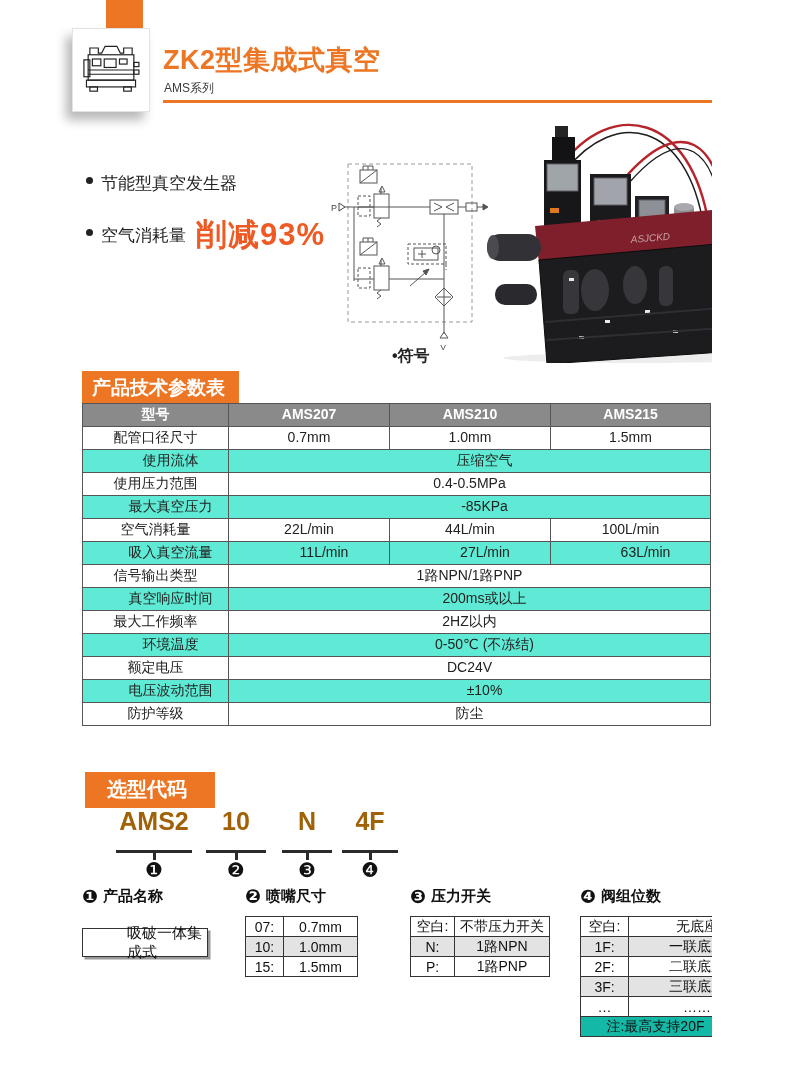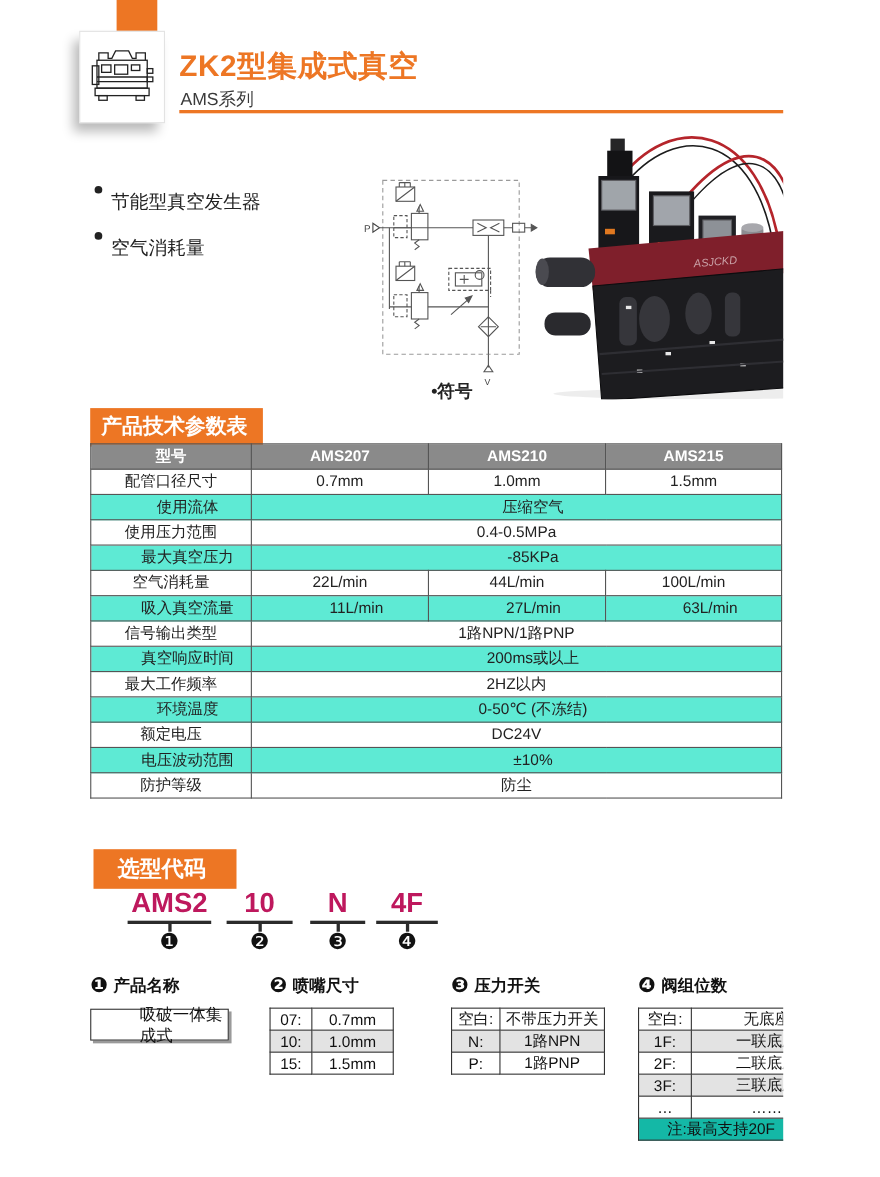--- a/index.html
+++ b/index.html
@@ -12,25 +12,25 @@
   .abs { position:absolute; }
 
   
   .ribbon { left:106px; top:0; width:37px; height:36px; background:#ED7624; }
   .thumb-card {
     left:72px; top:28px; width:78px; height:84px; background:#fff;
     border:1px solid #e3e3e3; box-shadow:-6px 8px 10px rgba(0,0,0,.28);
     display:flex; align-items:center; justify-content:center;
   }
   .page-title { left:163px; top:42px; font-size:27px; font-weight:bold; color:#ED7624; letter-spacing:.5px; }
-  .page-series { left:164px; top:80px; font-size:16px; color:#3a3a3a; }
+  .page-series { left:164px; top:80px; font-size:12px; color:#3a3a3a; }
   .header-rule { left:163px; top:100px; width:637px; height:3px; background:#ED7624; }
 
   
-  .feature { display:flex; align-items:flex-start; }
+  .feature { display:flex; align-items:center; }
   .bullet-dot { width:7px; height:7px; border-radius:50%; background:#222; display:inline-block; margin-right:8px; position:relative; top:-3px; }
   .feat1 { left:86px; top:172px; font-size:17px; color:#222; }
   .feat2 { left:86px; top:214px; font-size:17px; color:#222; }
   .feat2 .hl { font-size:31px; font-weight:bold; color:#ED5A24; margin-left:10px; letter-spacing:1px; }
 
   
   .schem { left:330px; top:156px; }
   .schem-caption { left:392px; top:346px; font-size:16px; font-weight:bold; color:#222; }
 
   
@@ -53,31 +53,31 @@
   .spec-table thead th { background:#8A8A8A; color:#fff; font-weight:bold; }
   .spec-table tr.alt td { background:#5eead4;padding-left:32px; }
   .spec-table td.rowlabel { }
   .spec-table col.c0 { width:146px; } .spec-table col.c1 { width:161px; }
   .spec-table col.c2 { width:161px; } .spec-table col.c3 { width:160px; }
 
   
   .code-part { position:absolute; top:808px; text-align:center; }
   .cp1 { left:116px; width:76px; } .cp2 { left:206px; width:60px; }
   .cp3 { left:282px; width:50px; } .cp4 { left:342px; width:56px; }
-  .code-text { font-size:25px; font-weight:bold; color:#be185d; border-bottom:3px solid #2b2b2b; padding-bottom:1px; line-height:1.1; }
+  .code-text { font-size:25px; font-weight:bold; color:#a16207; border-bottom:3px solid #2b2b2b; padding-bottom:14px; line-height:1.1; }
   .code-tick { width:3px; height:7px; background:#2b2b2b; margin:0 auto; }
   .code-num { font-size:20px; line-height:20px; color:#111; }
 
   
   .legend-box { position:absolute; top:885px; }
   .lb1 { left:82px; } .lb2 { left:245px; } .lb3 { left:410px; } .lb4 { left:580px; }
   .legend-h { font-size:15px; font-weight:bold; color:#111; display:flex; align-items:center; gap:5px; }
   .legend-h .num { font-size:19px; }
   .name-box {
-    margin-top:9px; width:126px; height:29px; border:1.5px solid #333;
+    margin-top:20px; width:126px; height:29px; border:1.5px solid #333;
     box-shadow:2.5px 2.5px 0 #9a9a9a; display:flex; align-items:center; justify-content:center;
     font-size:15px; color:#111; background:#fff;padding-left:44px;
   }
   .legend-table { margin-top:8px; font-size:14px; color:#111; border:1.5px solid #333; }
   .legend-table td { border:1px solid #333; height:20px; text-align:center; vertical-align:middle; padding:0 5px; background:#fff; }
   .legend-table tr.alt td { background:#E3E3E3; }
   .legend-table td.note { background:#14b8a6; }
   .lt2 td.k { min-width:38px; } .lt2 td.v { min-width:74px; }
   .lt3 td.k { min-width:44px; } .lt3 td.v { min-width:76px; }
   .lt4 td.k { min-width:48px; } .lt4 td.v { min-width:102px;padding-left:40px; }
@@ -110,20 +110,21 @@
   <div class="abs page-series">AMS系列</div>
   <div class="abs header-rule"></div>
 
   <div class="abs feat1 feature">
     <span class="bullet-dot"></span>
     <span>节能型真空发生器</span>
   </div>
   <div class="abs feat2 feature">
     <span class="bullet-dot"></span>
     <span>空气消耗量</span>
+    <span class="hl">削减93%</span>
   </div>
 
   <div class="abs schem">
     <svg width="160" height="200" viewBox="0 0 160 200">
       <rect x="18" y="8" width="124" height="158" fill="none" stroke="#9a9a9a" stroke-width="1" stroke-dasharray="4 3"></rect>
       <text x="1" y="55" font-size="9" fill="#444">P</text>
       <polygon points="9,47 15,51 9,55" fill="none" stroke="#444" stroke-width="1"></polygon>
       <g fill="none" stroke="#555" stroke-width="1">
         <path d="M15,51 H100"></path>
         <path d="M24,51 V125"></path>

